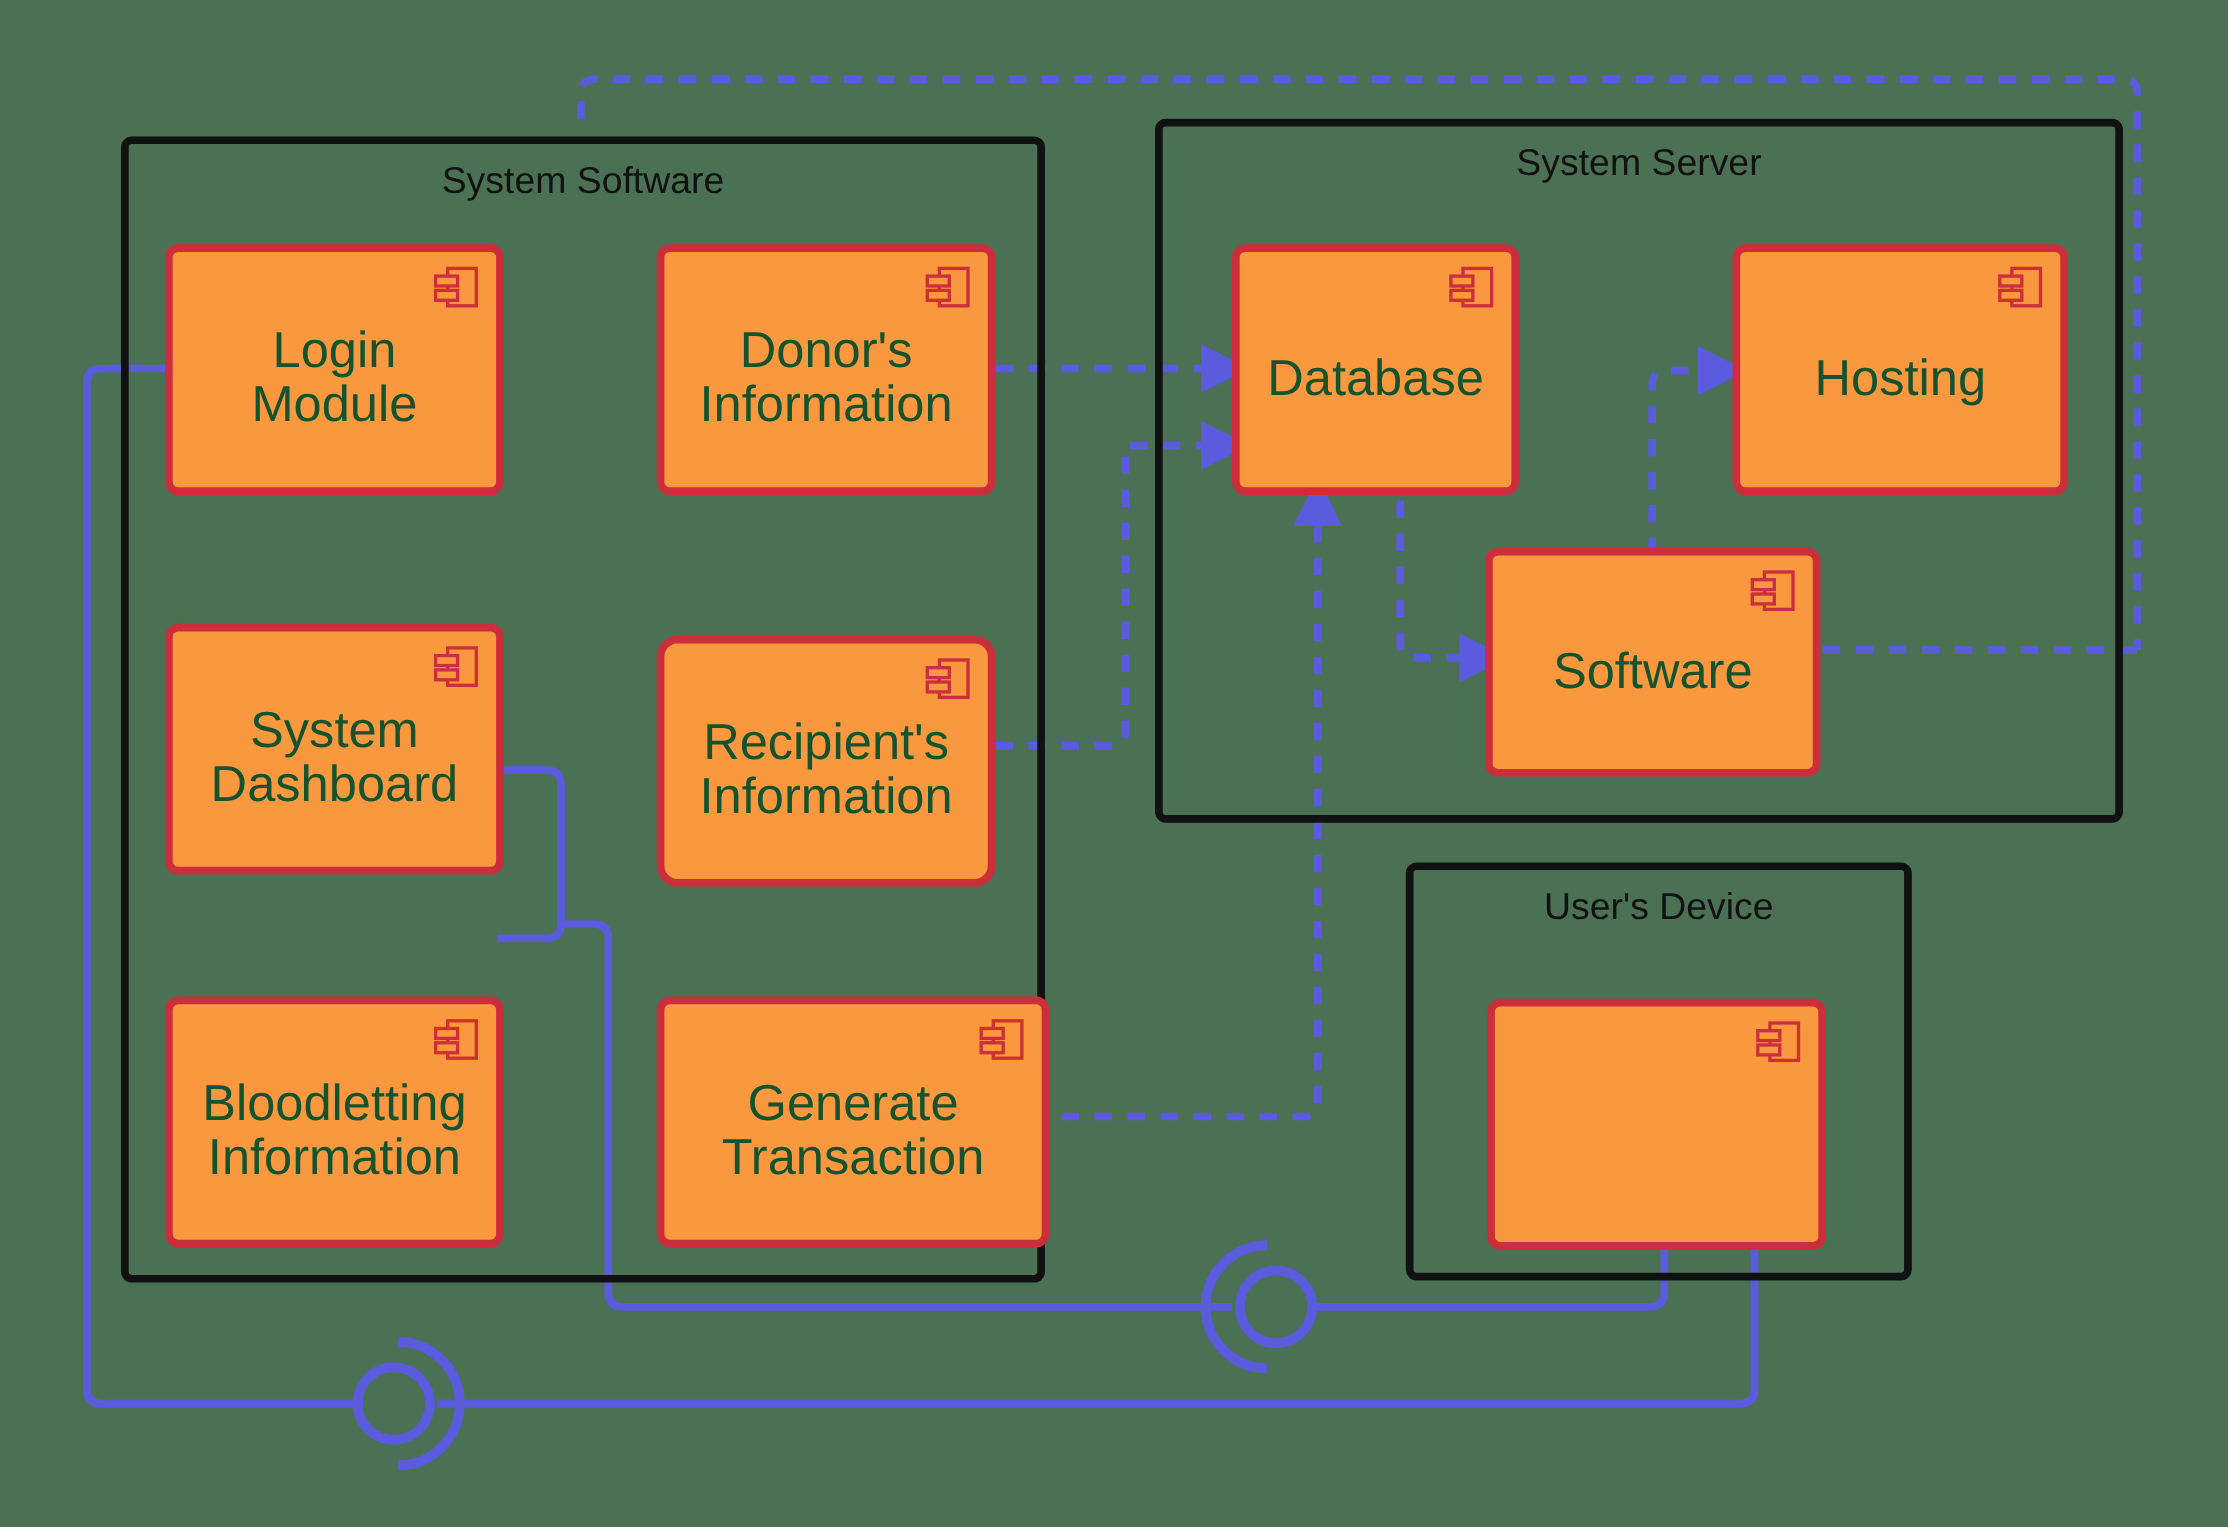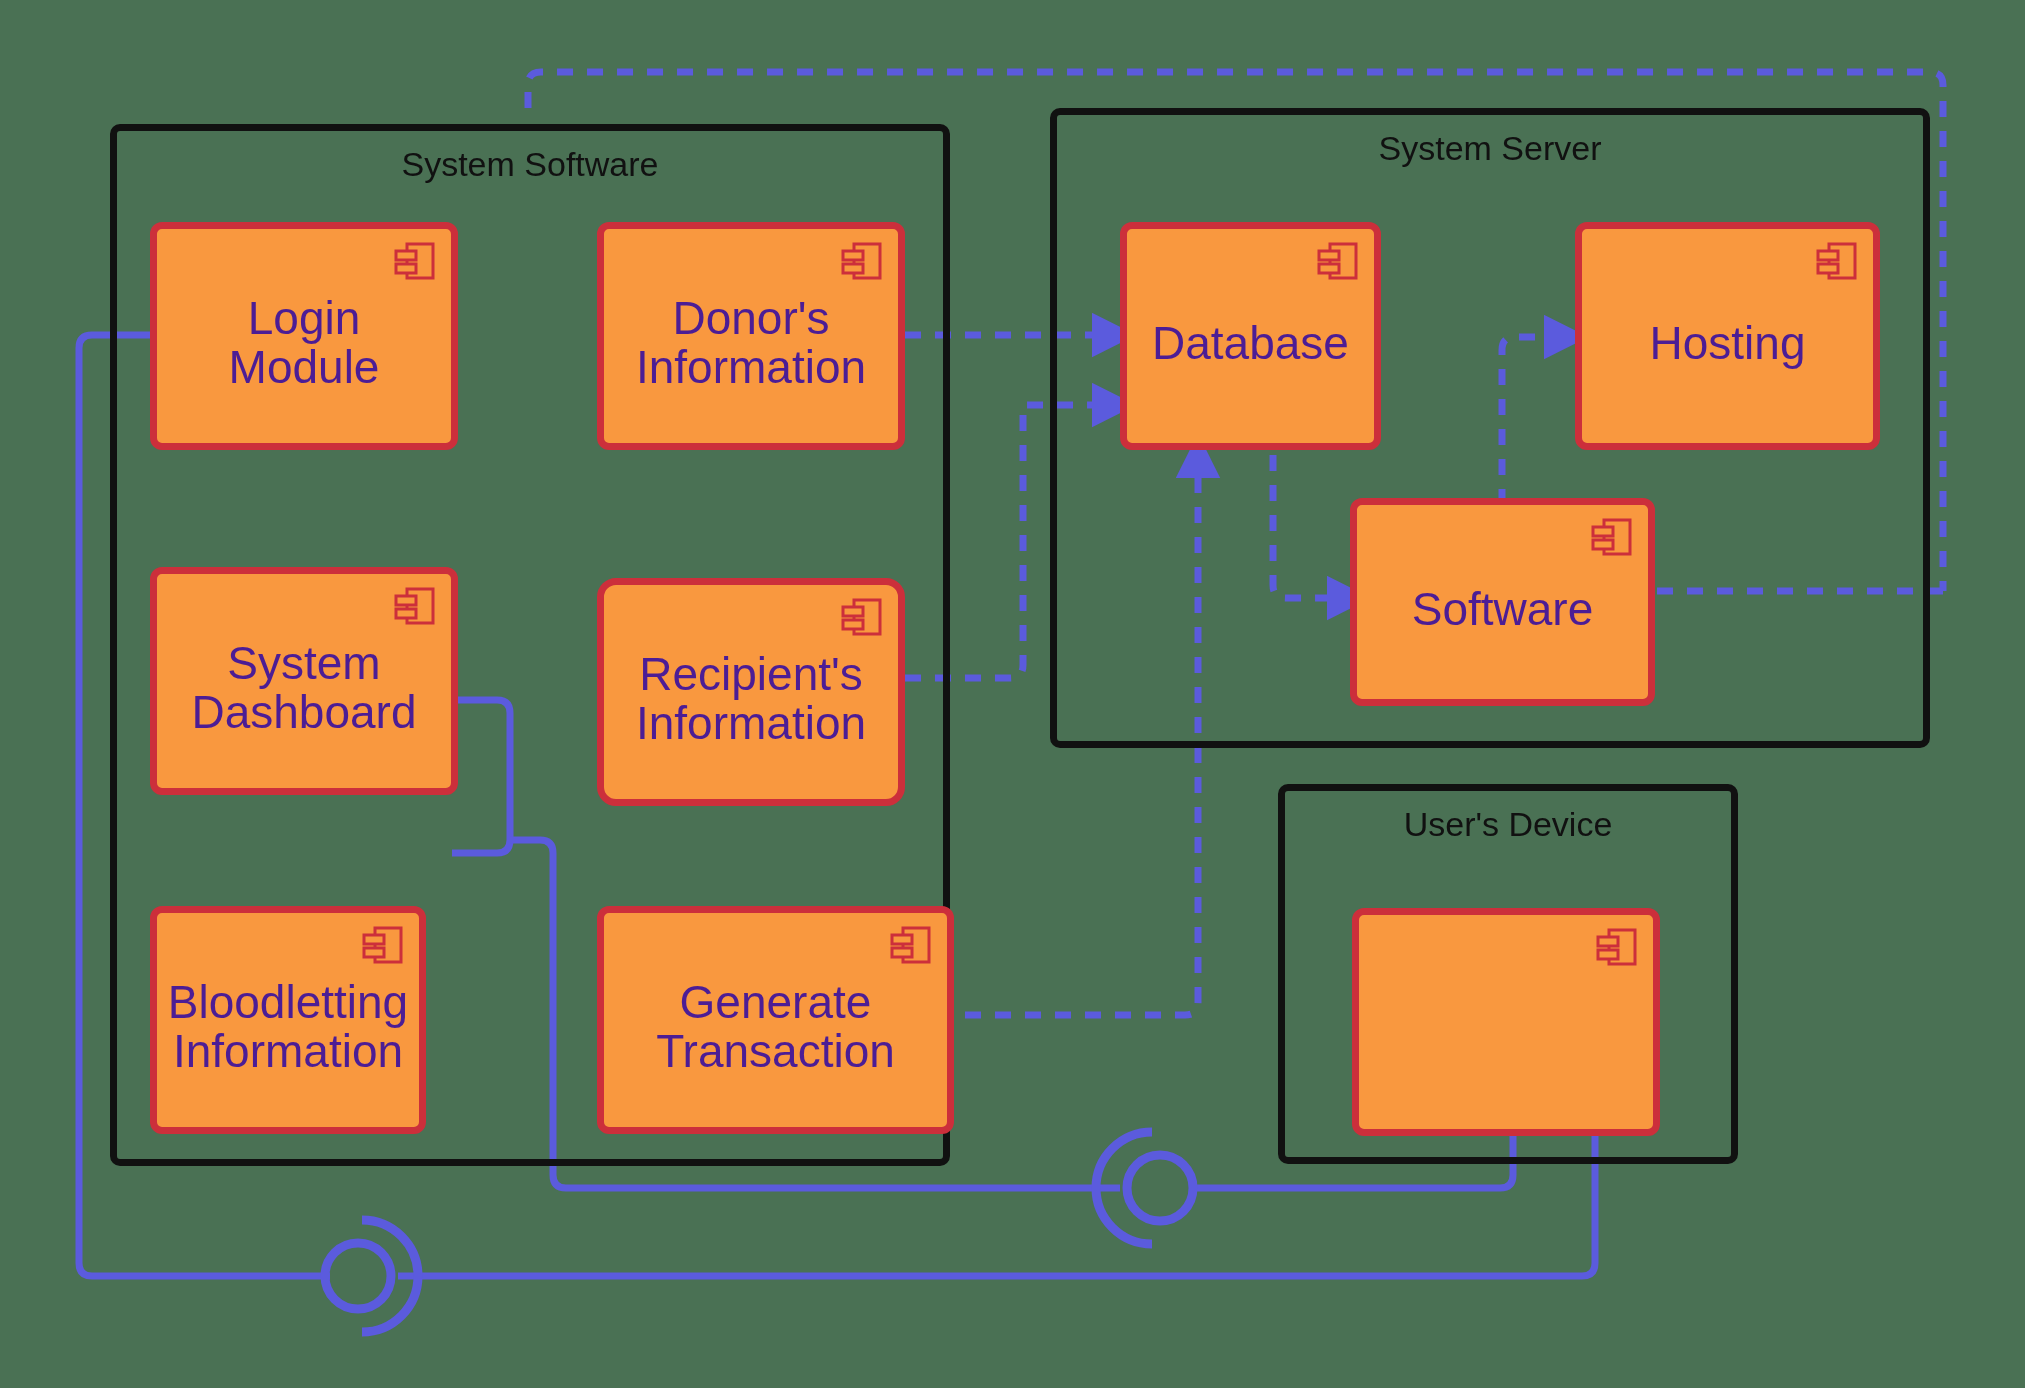--- a/index.html
+++ b/index.html
@@ -47,21 +47,21 @@
     border-radius: 12px;
     box-sizing: border-box;
     display: flex;
     align-items: center;
     justify-content: center;
     text-align: center;
   }
   .component-label {
     font-size: 46px;
     line-height: 1.06;
-    color: #4c1d95;
+    color: #14532d;
     font-family: "Liberation Sans", sans-serif;
     padding: 0 8px;
     white-space: pre-line;
     margin-top: 14px;
   }
   .comp-icon {
     position: absolute;
     right: 14px;
     top: 12px;
     width: 44px;
@@ -155,21 +155,21 @@
   <div class="component" style="left:597px; top:578px; width:308px; height:228px;border-radius:19px;">
     <svg class="comp-icon" viewBox="0 0 44 40">
       <rect x="14" y="3" width="26" height="34" fill="none" stroke="#cc2f3b" stroke-width="3"></rect>
       <rect x="3" y="10" width="20" height="9" fill="#f9983f" stroke="#cc2f3b" stroke-width="3"></rect>
       <rect x="3" y="23" width="20" height="9" fill="#f9983f" stroke="#cc2f3b" stroke-width="3"></rect>
     </svg>
     <div class="component-label">Recipient's
 Information</div>
   </div>
 
-  <div class="component" style="left:150px; top:906px; width:276px; height:228px;">
+  <div class="component" style="left:150px; top:906px; width:308px; height:228px;">
     <svg class="comp-icon" viewBox="0 0 44 40">
       <rect x="14" y="3" width="26" height="34" fill="none" stroke="#cc2f3b" stroke-width="3"></rect>
       <rect x="3" y="10" width="20" height="9" fill="#f9983f" stroke="#cc2f3b" stroke-width="3"></rect>
       <rect x="3" y="23" width="20" height="9" fill="#f9983f" stroke="#cc2f3b" stroke-width="3"></rect>
     </svg>
     <div class="component-label">Bloodletting
 Information</div>
   </div>
 
   <div class="component" style="left:597px; top:906px; width:357px; height:228px;">

